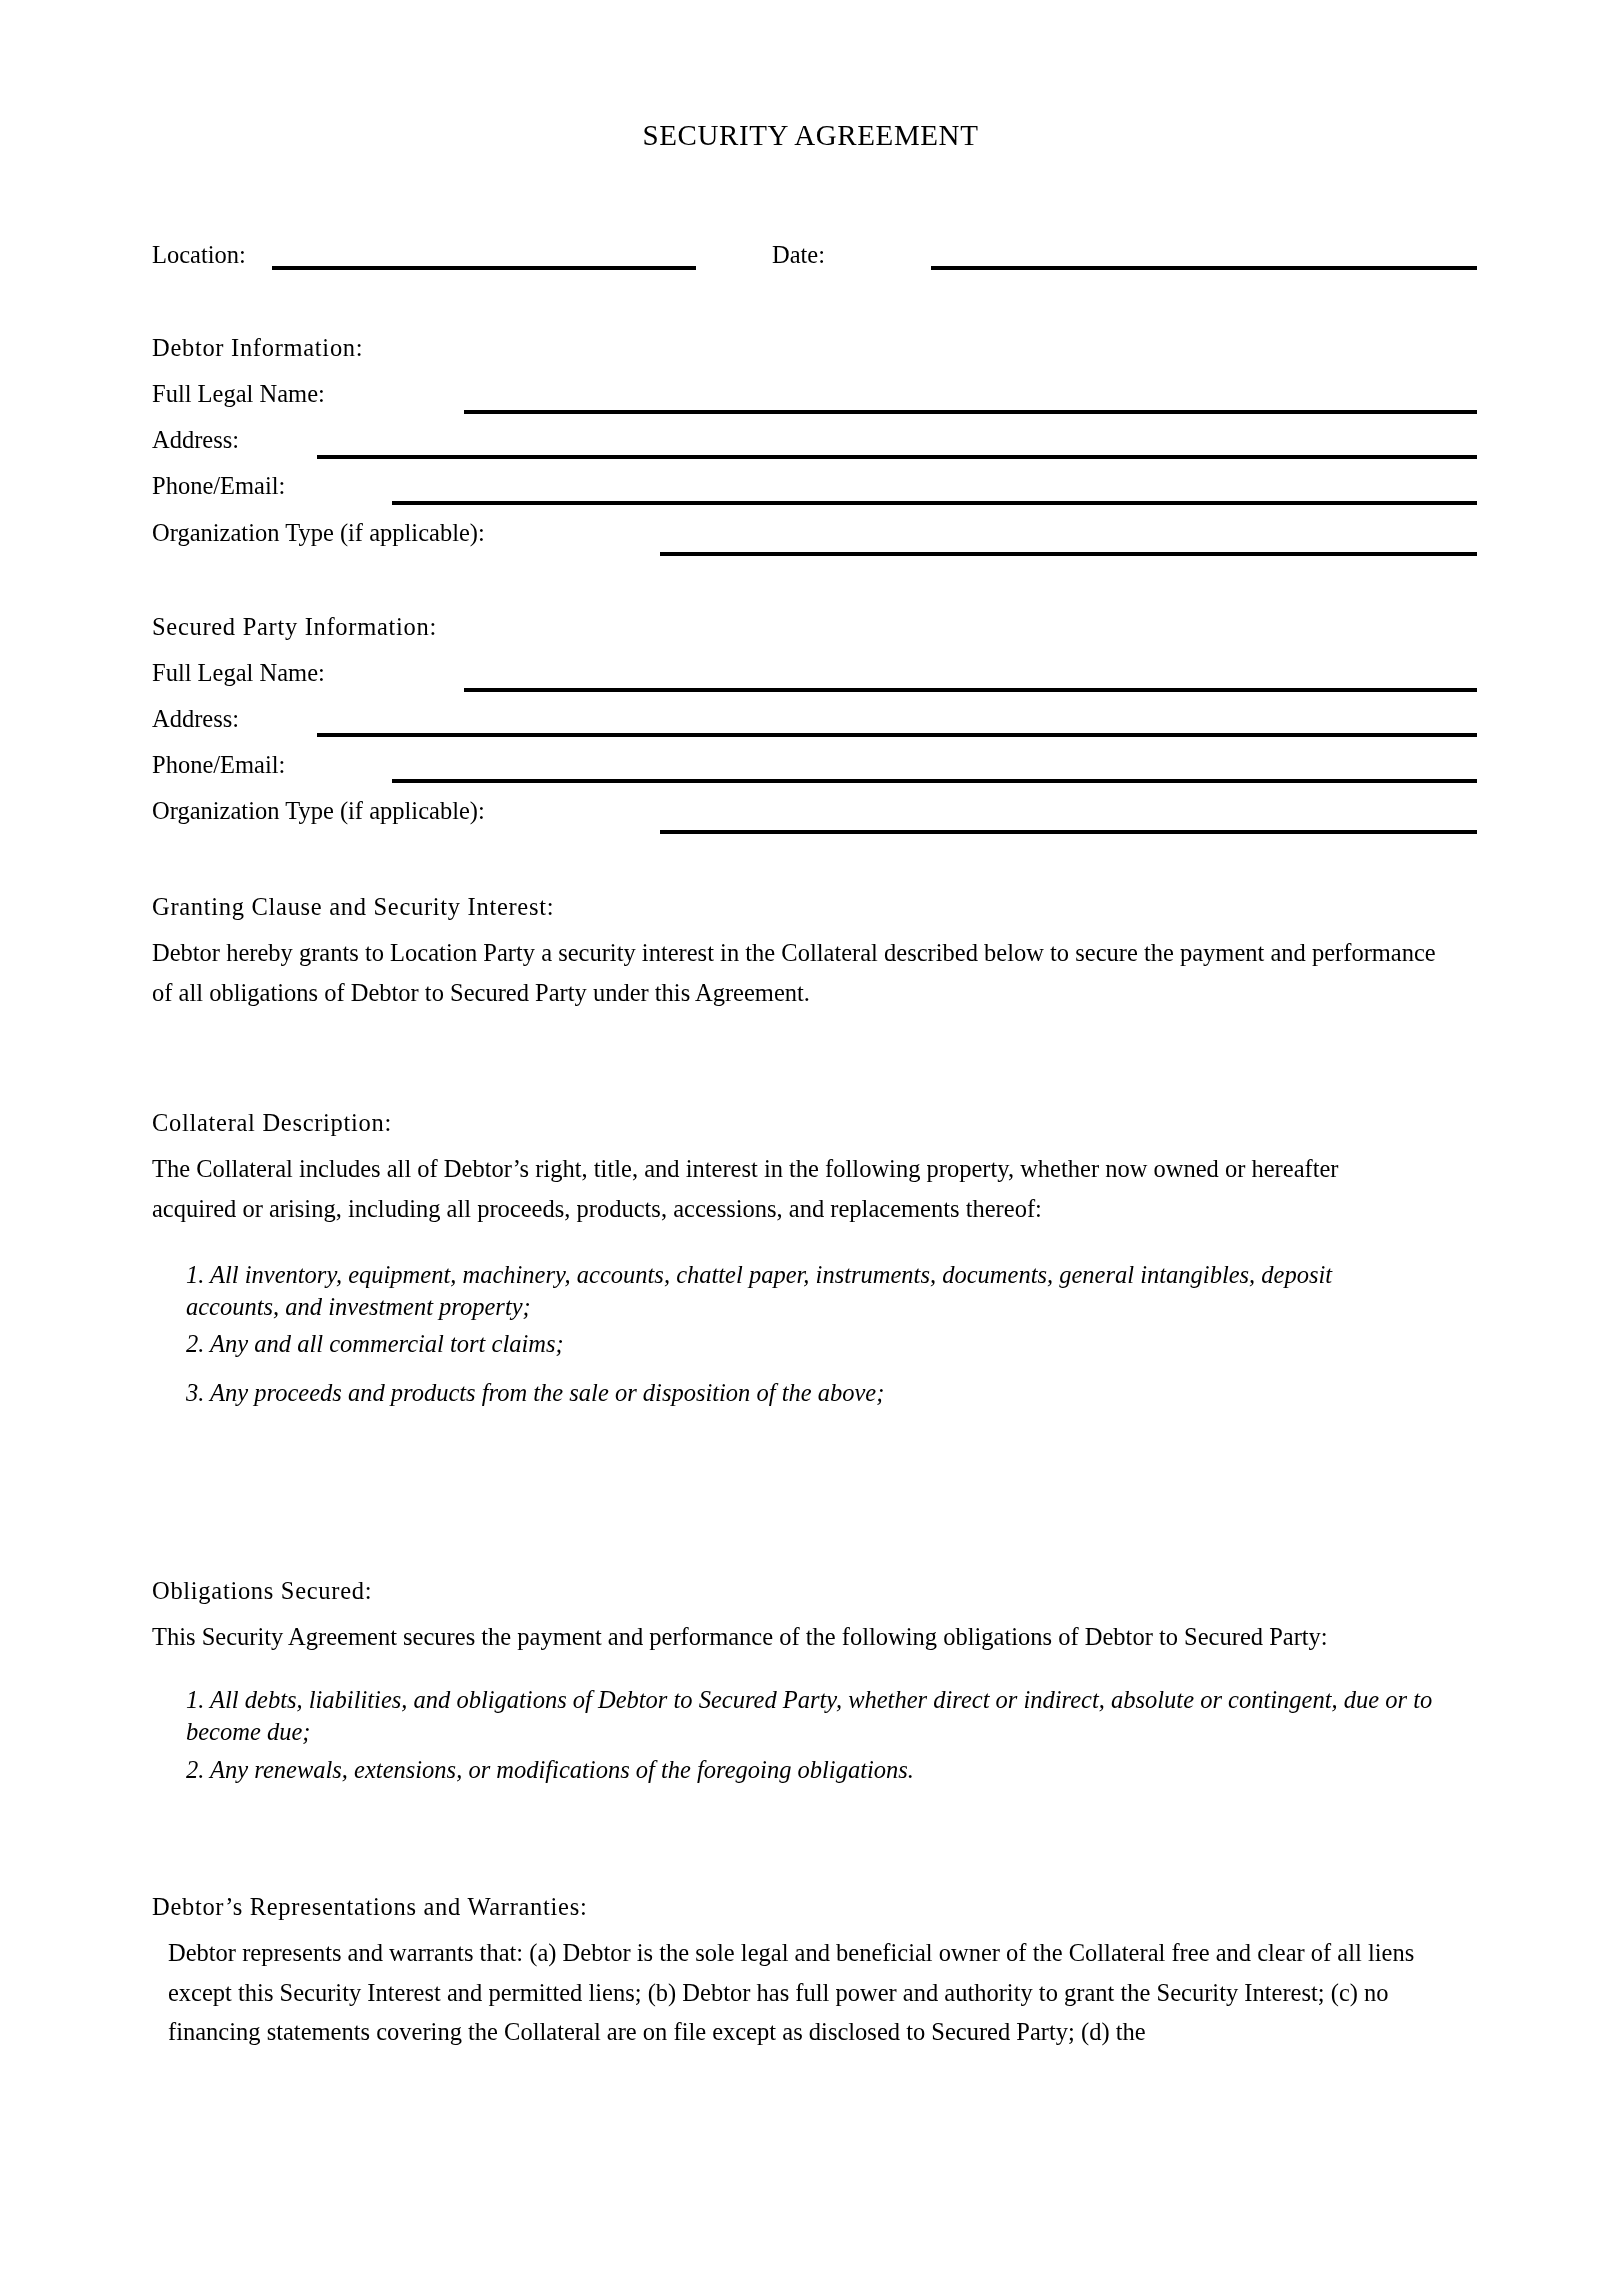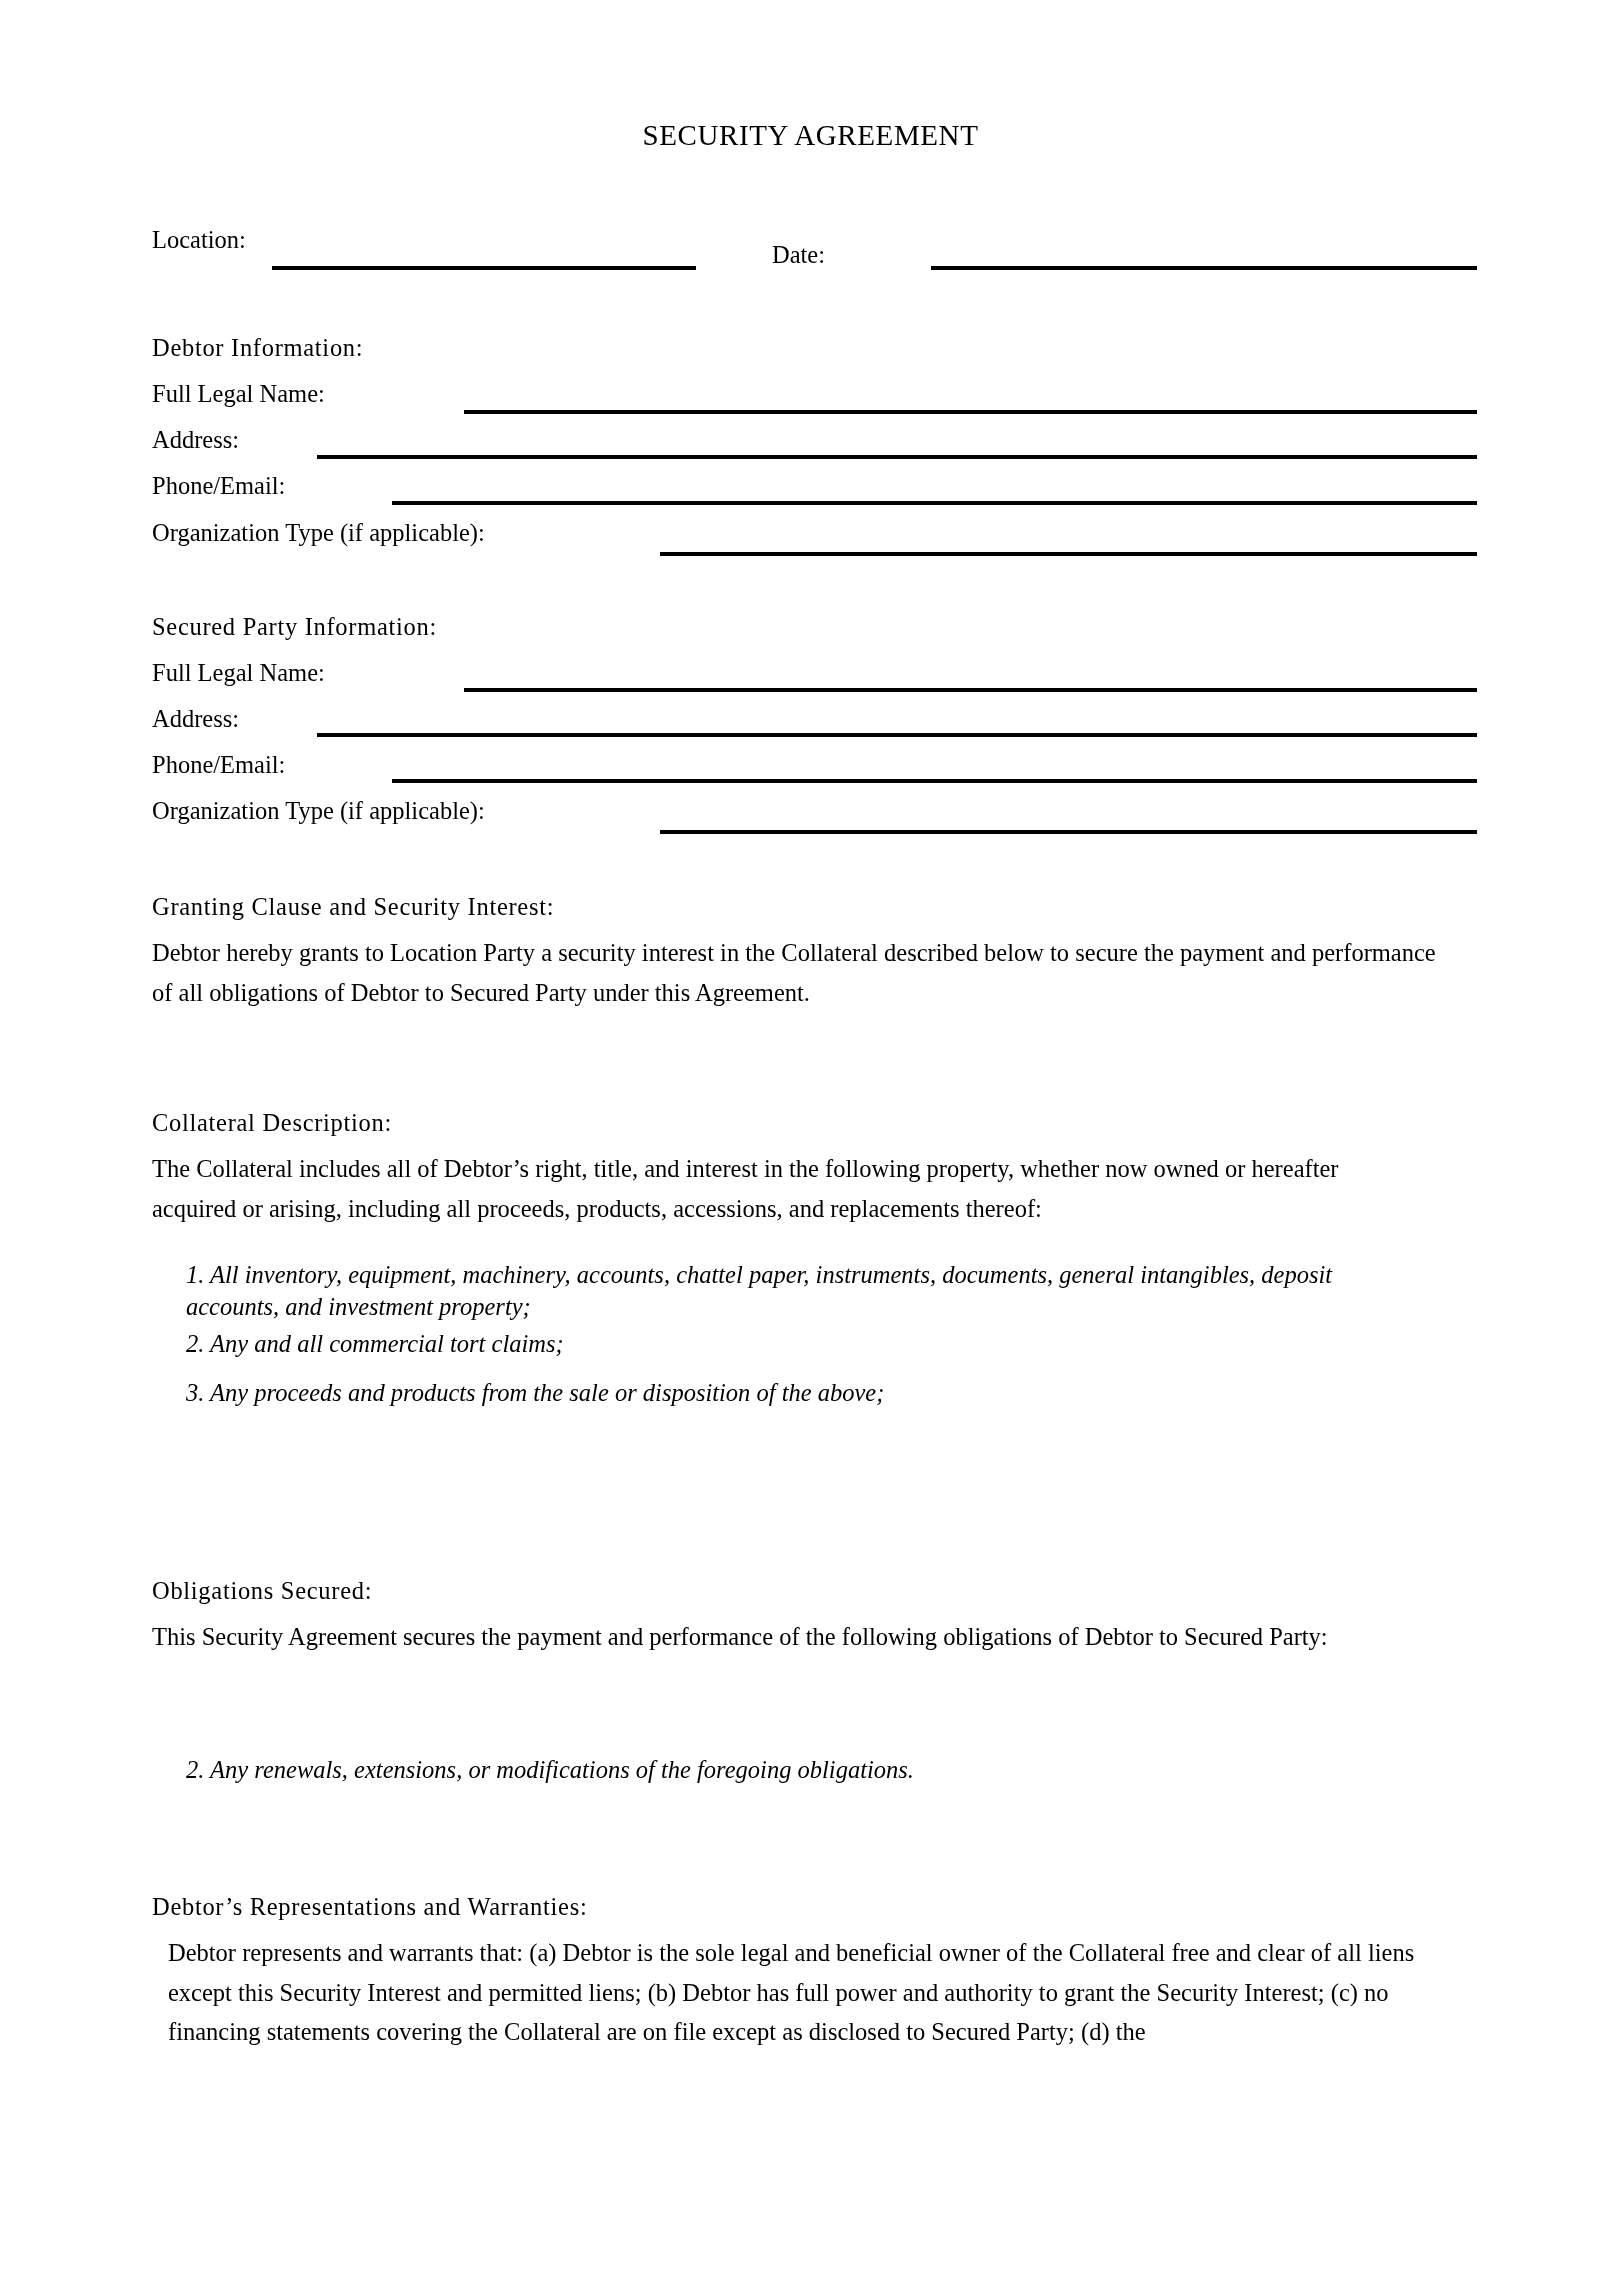--- a/index.html
+++ b/index.html
@@ -75,21 +75,21 @@
     font-style: italic;
   }
 </style>
 </head>
 <body>
 
 <div class="page">
 
   <div class="doc-title">SECURITY AGREEMENT</div>
 
-  <div class="abs label" style="left:152px; top:225px;">Location:</div>
+  <div class="abs label" style="left:152px; top:240px;">Location:</div>
   <div class="rule" style="left:272px; top:266px; width:424px;"></div>
 
   <div class="abs label" style="left:772px; top:240px;">Date:</div>
   <div class="rule" style="left:931px; top:266px; width:546px;"></div>
 
   <div class="abs section-head" style="left:152px; top:333px;">Debtor Information:</div>
 
   <div class="abs label" style="left:152px; top:379px;">Full Legal Name:</div>
   <div class="rule" style="left:464px; top:410px; width:1013px;"></div>
 
@@ -131,20 +131,21 @@
   <div class="item" style="left:186px; top:1259px; width:1240px;">1. All inventory, equipment, machinery, accounts, chattel paper, instruments, documents, general intangibles, deposit accounts, and investment property;</div>
   <div class="item" style="left:186px; top:1328px; width:1240px;">2. Any and all commercial tort claims;</div>
   <div class="item" style="left:186px; top:1377px; width:1240px;">3. Any proceeds and products from the sale or disposition of the above;</div>
 
   <div class="abs section-head" style="left:152px; top:1576px;">Obligations Secured:</div>
 
   <div class="para" style="left:152px; top:1617px; width:1304px;">
     <p>This Security Agreement secures the payment and performance of the following obligations of Debtor to Secured Party:</p>
   </div>
 
+  <div class="item" style="left:186px; top:1684px; width:1264px;">1. All debts, liabilities, and obligations of Debtor to Secured Party, whether direct or indirect, absolute or contingent, due or to become due;</div>
   <div class="item" style="left:186px; top:1754px; width:1264px;">2. Any renewals, extensions, or modifications of the foregoing obligations.</div>
 
   <div class="abs section-head" style="left:152px; top:1892px;">Debtor’s Representations and Warranties:</div>
 
   <div class="para" style="left:168px; top:1933px; width:1294px;">
     <p>Debtor represents and warrants that: (a) Debtor is the sole legal and beneficial owner of the Collateral free and clear of all liens except this Security Interest and permitted liens; (b) Debtor has full power and authority to grant the Security Interest; (c) no financing statements covering the Collateral are on file except as disclosed to Secured Party; (d) the</p>
   </div>
 
 </div>
 

